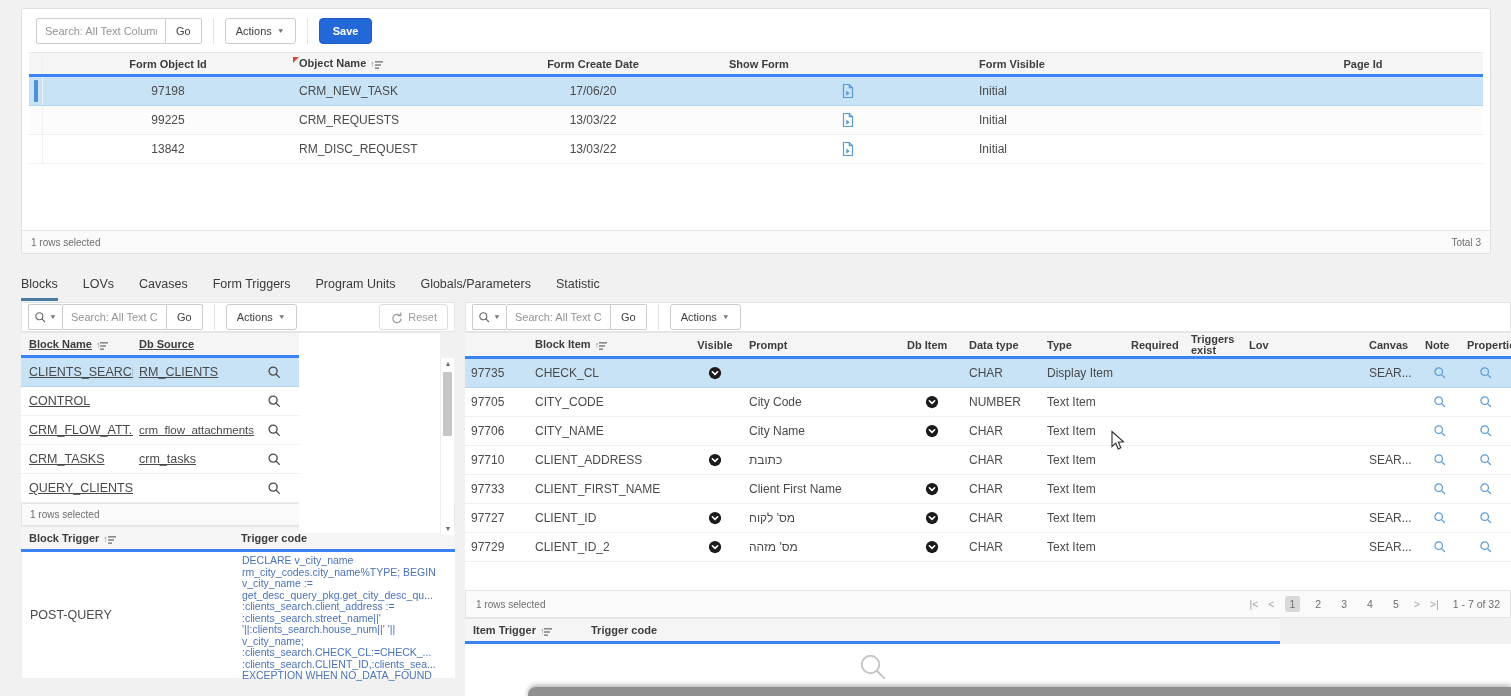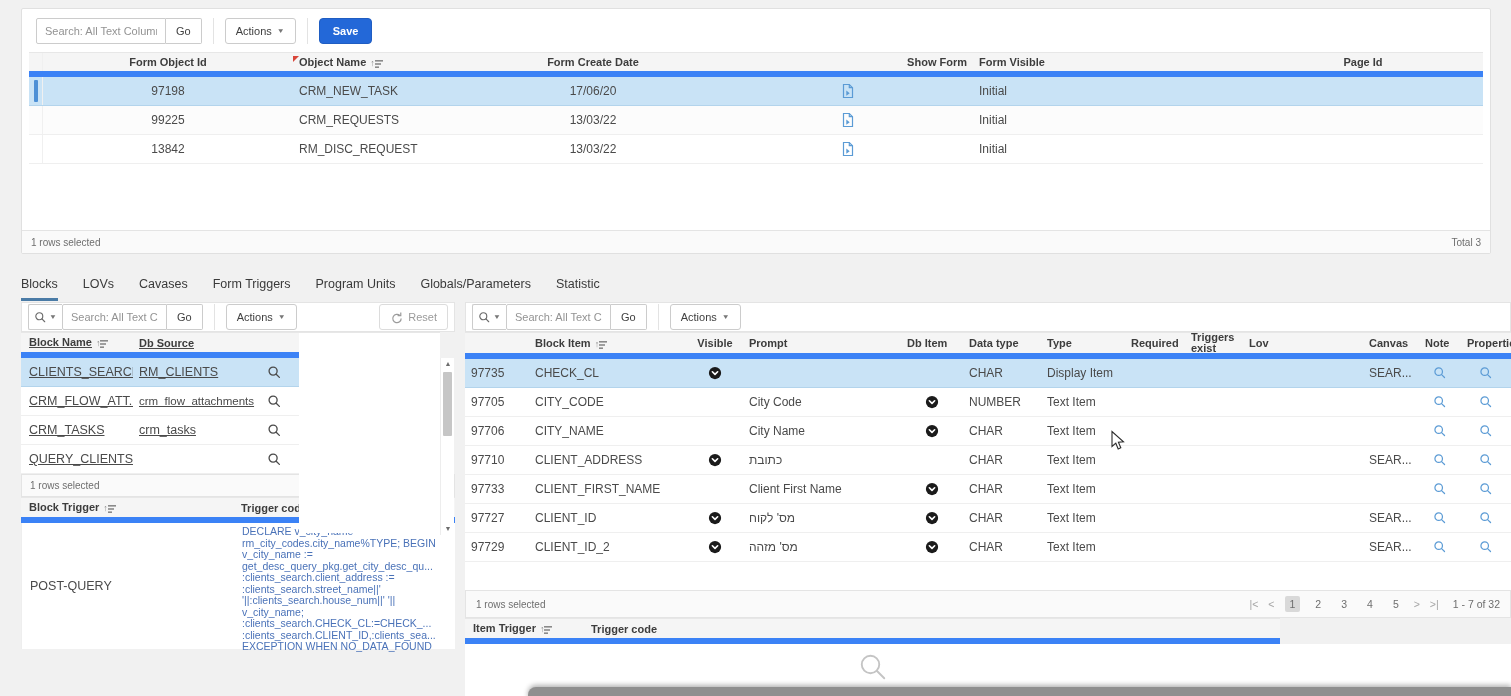--- a/index.html
+++ b/index.html
@@ -27,34 +27,34 @@
   .chev { font-size:8px; color:#777; transform:scaleY(.8); }
   .tb-divider { width:1px; height:26px; background:#e3e3e3; margin:0 11px; }
   .btn-primary { height:26px; background:#2368d8; border:1px solid #1f5dc2; color:#fff; font-weight:bold; font-size:11px; border-radius:4px; padding:0 13px; display:inline-flex; align-items:center; cursor:pointer; font-family:inherit; }
   .qv-btn { height:26px; width:34px; border:1px solid #cccccc; border-right:none; border-radius:2px 0 0 2px; background:#fff; display:inline-flex; align-items:center; justify-content:center; gap:2px; cursor:pointer; color:#6b6b6b; }
 
   
   .grid { font-size:12px; }
   .grow { display:flex; align-items:center; height:29px; border-bottom:1px solid #efefef; background:#fff; }
   .grow.alt { background:#fcfcfc; }
   .grow.selected { background:#c9e3f6; border-bottom:1px solid #b3d4ec; }
-  .ghead { display:flex; align-items:center; background:#f5f5f5; border-bottom:6px solid #3b82f6; border-top:1px solid #e7e7e7; font-size:11px; font-weight:bold; color:#3d3d3d; }
+  .ghead { display:flex; align-items:center; background:#f5f5f5; border-bottom:3px solid #3b82f6; border-top:1px solid #e7e7e7; font-size:11px; font-weight:bold; color:#3d3d3d; }
   .cell { padding:0 6px; white-space:nowrap; overflow:hidden; }
   .sort { display:inline-flex; align-items:flex-start; margin-left:4px; color:#8a8a8a; }
   .sort .arr { font-size:9px; line-height:9px; }
   .sort svg { margin-top:1px; }
 
   .forms-grid { margin:0 7px; }
   .forms-grid .ghead { height:25px; position:relative; }
   .c-sel { width:14px; align-self:stretch; border-right:1px solid #f0f0f0; display:flex; align-items:center; justify-content:center; }
   .sel-box { width:10px; height:22px; border:2px solid #4d90d6; background:#fff; border-radius:1px; }
   .c-foid { width:250px; text-align:center; }
   .c-oname { width:170px; position:relative; }
   .c-fcd { width:260px; text-align:center; }
-  .c-show { width:250px; text-align:right; }
+  .c-show { width:250px; text-align:left; }
   .c-fstat { width:270px; }
   .c-pid { flex:1; text-align:center; }
   .red-flag { position:absolute; top:0; left:0; width:0; height:0; border-top:6px solid #d9463a; border-right:6px solid transparent; }
   .filler { height:25px; background:#fff; }
   .gfooter { height:23px; background:#fafafa; border-top:1px solid #e4e4e4; display:flex; align-items:center; justify-content:space-between; padding:0 9px; font-size:10px; color:#6e6e6e; }
 
   
   .tabs { position:absolute; left:21px; top:277px; display:flex; gap:25px; font-size:12.5px; color:#3a3a3a; }
   .tab { padding-bottom:7px; cursor:pointer; }
   .tab.active { border-bottom:3px solid #4a7ba6; font-weight:400; }
@@ -267,20 +267,29 @@
         <div class="grow selected">
           <div class="cell b-name">CLIENTS_SEARCH</div>
           <div class="cell b-src">RM_CLIENTS</div>
           <div class="cell b-ico mini-mag">
               <svg width="15" height="15" viewBox="0 0 16 16">
                 <use href="#mag"></use>
               </svg>
             </div>
         </div>
         <div class="grow">
+          <div class="cell b-name">CONTROL</div>
+          <div class="cell b-src"></div>
+          <div class="cell b-ico mini-mag">
+              <svg width="15" height="15" viewBox="0 0 16 16">
+                <use href="#mag"></use>
+              </svg>
+            </div>
+        </div>
+        <div class="grow">
           <div class="cell b-name">CRM_FLOW_ATT...</div>
           <div class="cell b-src" style="font-size:11.5px">crm_flow_attachments</div>
           <div class="cell b-ico mini-mag">
               <svg width="15" height="15" viewBox="0 0 16 16">
                 <use href="#mag"></use>
               </svg>
             </div>
         </div>
         <div class="grow">
           <div class="cell b-name">CRM_TASKS</div>

